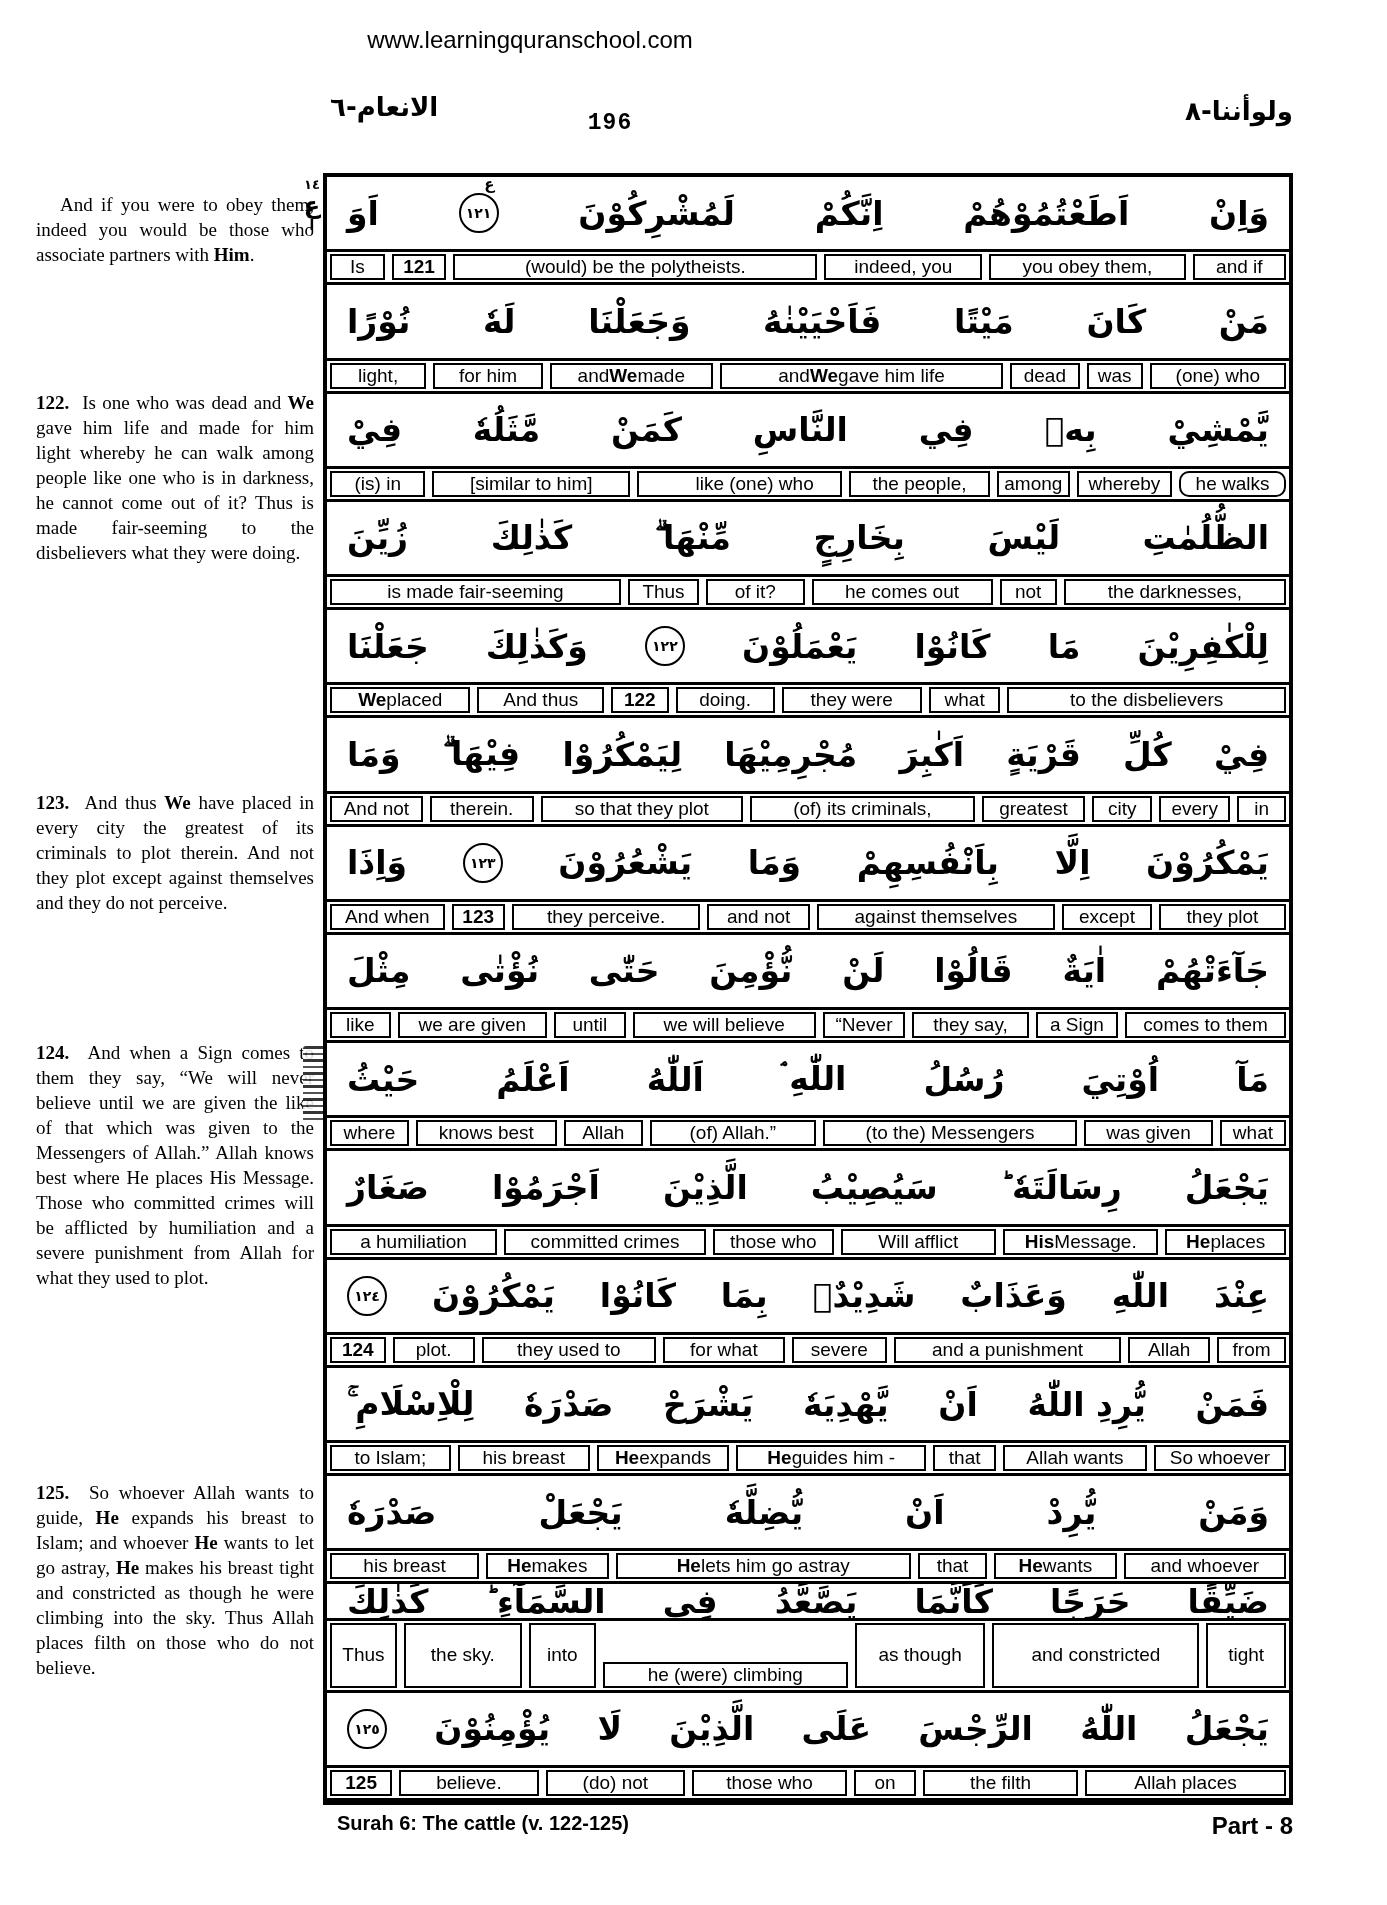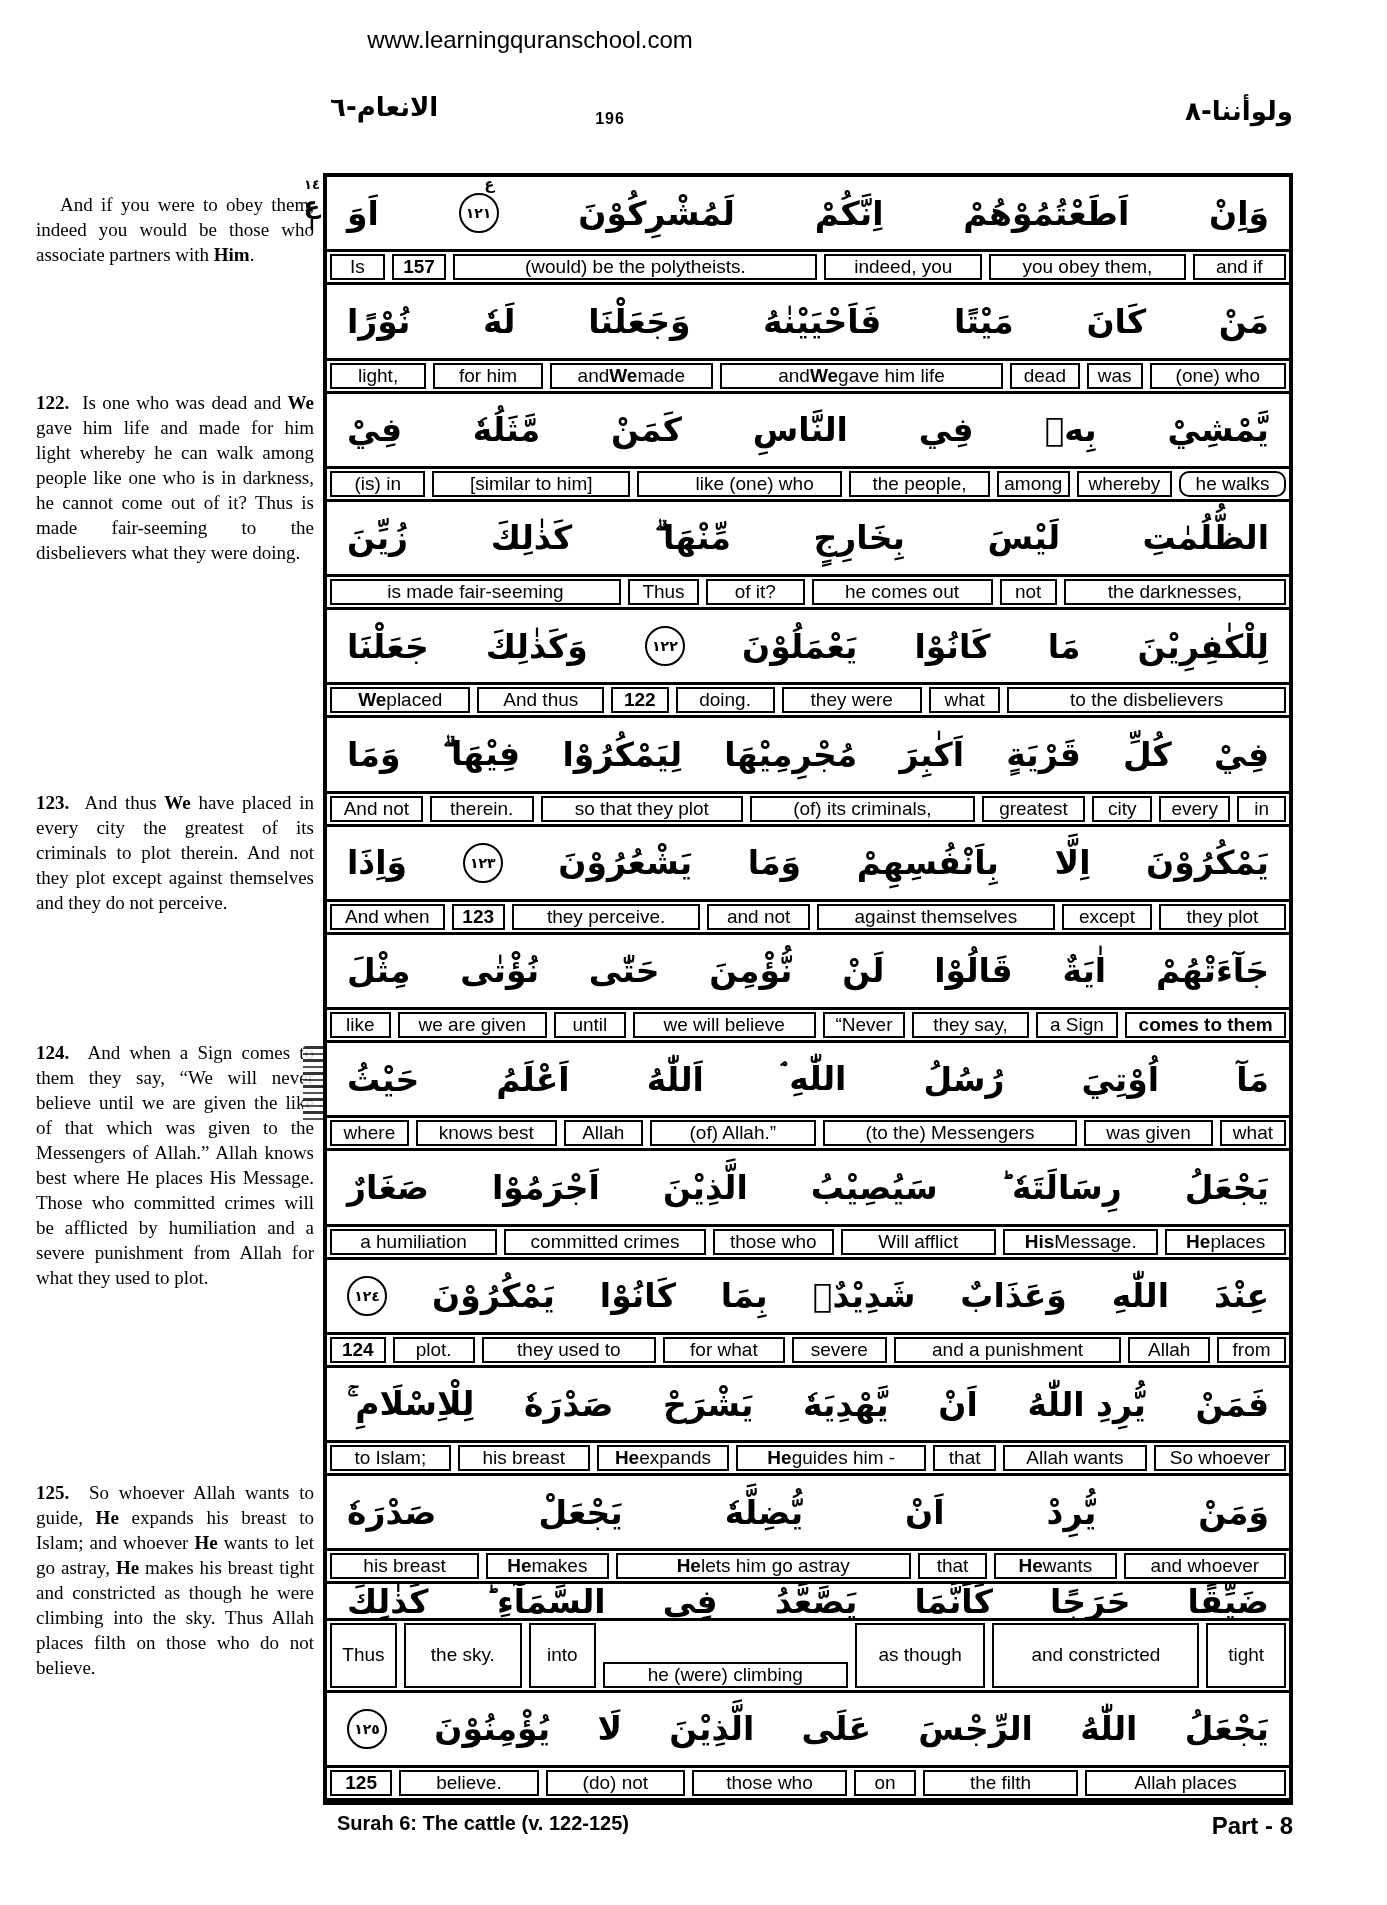--- a/index.html
+++ b/index.html
@@ -10,21 +10,21 @@
   .site-url{
     position:absolute;top:26px;left:320px;width:420px;text-align:center;
     font-family:"Liberation Sans", sans-serif;font-size:24px;color:#000;
   }
   .header-left{
     position:absolute;top:92px;left:330px;
     font-family:"DejaVu Sans", sans-serif;font-weight:bold;font-size:26px;direction:rtl;
   }
   .page-number{
     position:absolute;top:110px;left:545px;width:130px;text-align:center;
-    font-family:Liberation Sans, sans-serif;font-weight:bold;font-size:16px;letter-spacing:1px;
+    font-family:Liberation Mono, monospace;font-weight:bold;font-size:23px;letter-spacing:1px;
   }
   .header-right{
     position:absolute;top:96px;right:94px;
     font-family:"DejaVu Sans", sans-serif;font-weight:bold;font-size:26px;direction:rtl;
   }
   .sidebar{position:absolute;left:36px;top:0;width:278px;}
   .side-para{
     position:absolute;left:0;width:278px;text-align:justify;
     font-size:19px;line-height:25px;
   }
@@ -119,21 +119,21 @@
         <span class="arabic-word">وَاِنْ</span>
         <span class="arabic-word">اَطَعْتُمُوْهُمْ</span>
         <span class="arabic-word">اِنَّكُمْ</span>
         <span class="arabic-word">لَمُشْرِكُوْنَ</span>
         <span class="verse-medallion">١٢١<span class="ruku-sup">ع</span></span>
         <span class="arabic-word">اَوَ</span>
       </div>
       <div class="label-strip">
         <div class="tcell" style="flex: 3 1 0px;">Is</div>
         <div class="tcell" style="flex: 3 1 0px;">
-          <b>157</b>
+          <b>121</b>
         </div>
         <div class="tcell" style="flex: 27 1 0px;">(would) be the polytheists.</div>
         <div class="tcell" style="flex: 11 1 0px;">indeed, you</div>
         <div class="tcell" style="flex: 14 1 0px;">you obey them,</div>
         <div class="tcell" style="flex: 6 1 0px;">and if</div>
       </div>
     </div>
     <div class="qrow">
       <div class="arabic-line" dir="rtl">
         <span class="arabic-word">مَنْ</span>
@@ -270,21 +270,21 @@
         <span class="arabic-word">مِثْلَ</span>
       </div>
       <div class="label-strip">
         <div class="tcell" style="flex: 4 1 0px;">like</div>
         <div class="tcell" style="flex: 12 1 0px;">we are given</div>
         <div class="tcell" style="flex: 5 1 0px;">until</div>
         <div class="tcell" style="flex: 15 1 0px;">we will believe</div>
         <div class="tcell" style="flex: 6 1 0px;">“Never</div>
         <div class="tcell" style="flex: 9 1 0px;">they say,</div>
         <div class="tcell" style="flex: 6 1 0px;">a Sign</div>
-        <div class="tcell" style="flex: 13 1 0px; font-weight: bold;">comes to them</div>
+        <div class="tcell" style="flex: 13 1 0px;">comes to them</div>
       </div>
     </div>
     <div class="qrow">
       <div class="arabic-line" dir="rtl">
         <span class="arabic-word">مَآ</span>
         <span class="arabic-word">اُوْتِيَ</span>
         <span class="arabic-word">رُسُلُ</span>
         <span class="arabic-word">اللّٰهِ ۘ</span>
         <span class="arabic-word">اَللّٰهُ</span>
         <span class="arabic-word">اَعْلَمُ</span>

